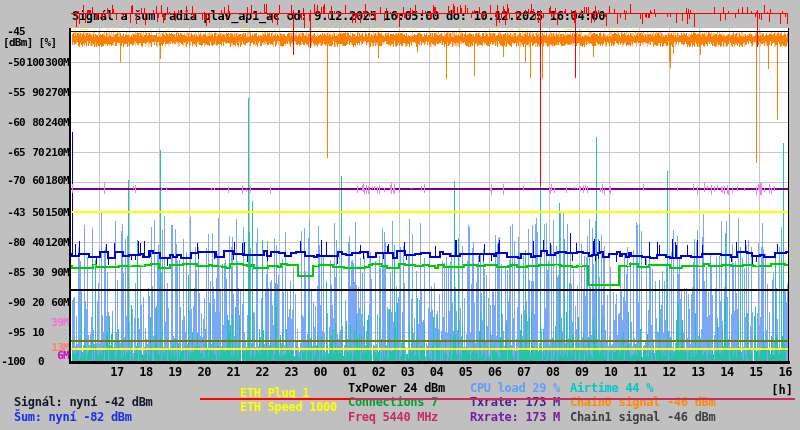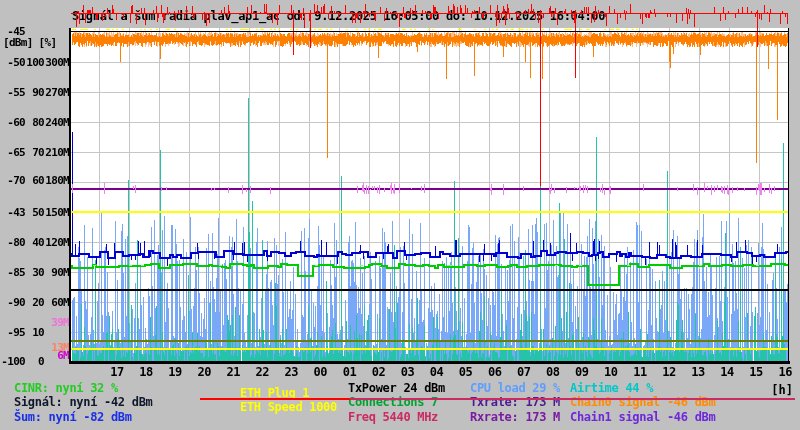--- a/index.html
+++ b/index.html
@@ -94,27 +94,26 @@
     <div class="txt hour" style="left: 512.7px;">07</div>
     <div class="txt hour" style="left: 541.75px;">08</div>
     <div class="txt hour" style="left: 570.8px;">09</div>
     <div class="txt hour" style="left: 599.85px;">10</div>
     <div class="txt hour" style="left: 628.9px;">11</div>
     <div class="txt hour" style="left: 657.95px;">12</div>
     <div class="txt hour" style="left: 687px;">13</div>
     <div class="txt hour" style="left: 716.05px;">14</div>
     <div class="txt hour" style="left: 745.1px;">15</div>
     <div class="txt hour" style="left: 774.15px;">16</div>
-    <div class="txt lg" style="left: 14px; top: 381px; color: rgb(34, 204, 34);">CINR: nyní 32 %</div>
     <div class="txt lg" style="left: 14px; top: 395px; color: #0f172a;">Signál: nyní -42 dBm</div>
     <div class="txt lg" style="left: 14px; top: 410px; color: rgb(26, 47, 230);">Šum: nyní -82 dBm</div>
     <div class="txt lg" style="left: 240px; top: 386px; color: rgb(255, 255, 0);">ETH Plug 1</div>
     <div class="txt lg" style="left: 240px; top: 400px; color: rgb(255, 255, 0);">ETH Speed 1000</div>
     <div class="txt lg" style="left: 348px; top: 381px; color: rgb(0, 0, 0);">TxPower 24 dBm</div>
     <div class="txt lg" style="left: 348px; top: 395px; color: rgb(0, 163, 50);">Connections 7</div>
     <div class="txt lg" style="left: 348px; top: 410px; color: rgb(203, 42, 98);">Freq 5440 MHz</div>
     <div class="txt lg" style="left: 470px; top: 381px; color: rgb(95, 157, 255);">CPU load 29 %</div>
     <div class="txt lg" style="left: 470px; top: 395px; color: #4c1d95;">Txrate: 173 M</div>
     <div class="txt lg" style="left: 470px; top: 410px; color: rgb(122, 27, 162);">Rxrate: 173 M</div>
     <div class="txt lg" style="left: 570px; top: 381px; color: rgb(0, 200, 200);">Airtime 44 %</div>
     <div class="txt lg" style="left: 570px; top: 395px; color: rgb(255, 140, 0);">Chain0 signal -46 dBm</div>
-    <div class="txt lg" style="left: 570px; top: 410px; color: #6d28d9;">Chain1 signal -46 dBm</div>
+    <div class="txt lg" style="left: 570px; top: 410px; color: #404040;">Chain1 signal -46 dBm</div>
   </div>
 
 </body></html>

